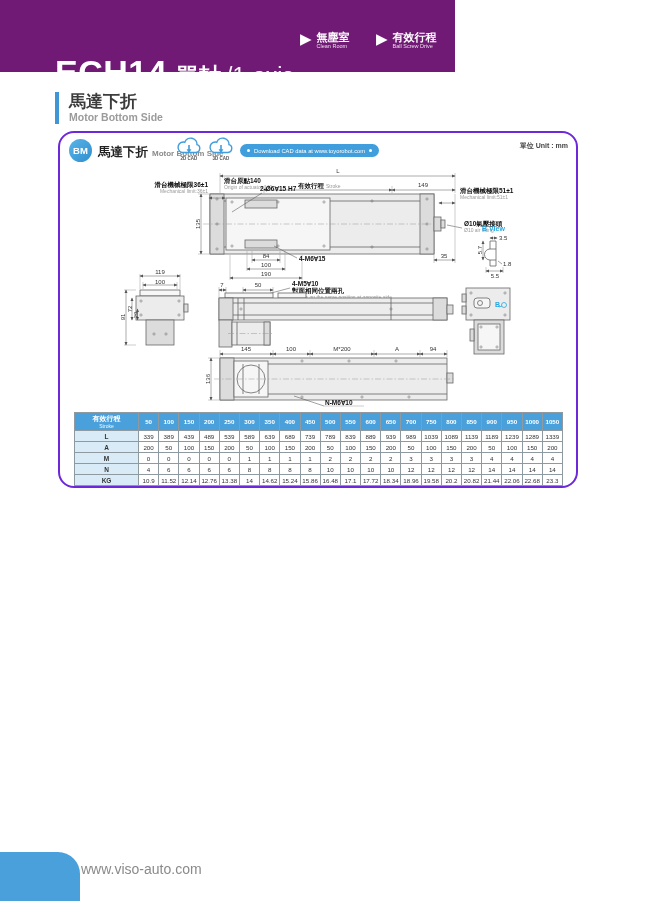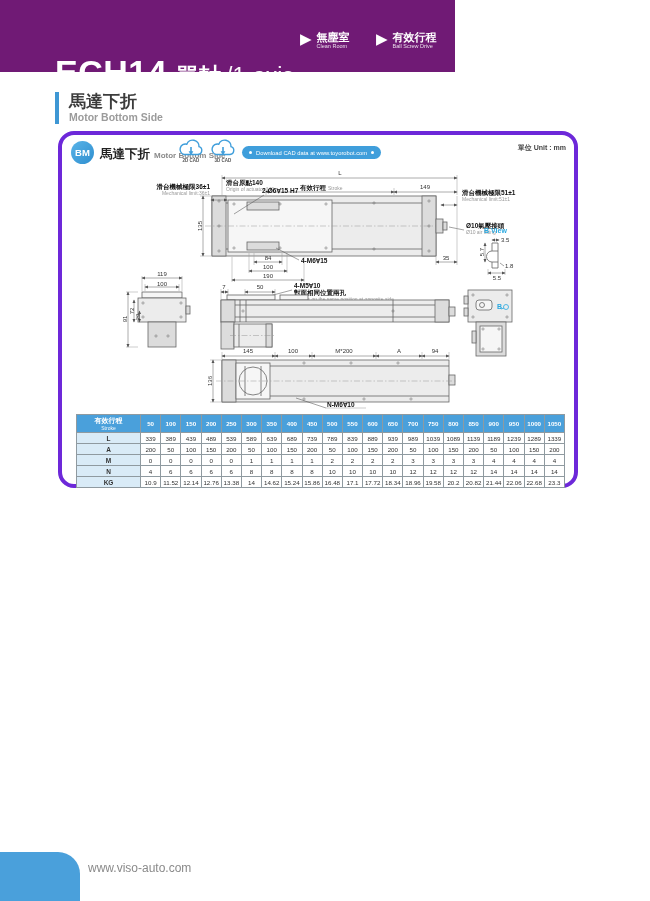--- a/index.html
+++ b/index.html
@@ -19,21 +19,21 @@
   .badge-cn{font-size:11px;font-weight:bold;line-height:12px;}
   .badge-en{font-size:5.5px;opacity:.85;line-height:7px;}
 
   
   .sect{position:absolute;left:55px;top:92px;border-left:4px solid #3E97D4;padding-left:10px;}
   .sect-cn{font-size:17px;font-weight:bold;color:#3c3c3c;line-height:19px;}
   .sect-en{font-size:10.5px;font-weight:bold;color:#9b9b9b;line-height:13px;}
 
   
   .panel{position:absolute;left:58px;top:131px;width:520px;height:357px;background:#fff;
-         border:4px solid #6d28d9;border-radius:16px;box-sizing:border-box;}
+         border:2px solid #6d28d9;border-radius:16px;box-sizing:border-box;}
   .bm{position:absolute;left:9px;top:6px;width:23px;height:23px;border-radius:50%;
       background:linear-gradient(135deg,#5ab4e8,#2e8ecf);color:#fff;font-size:9.5px;font-weight:bold;
       display:flex;align-items:center;justify-content:center;}
   .plabel{position:absolute;left:38px;top:11px;display:flex;align-items:baseline;gap:4px;}
   .plabel-cn{font-size:12.5px;font-weight:bold;color:#222;}
   .plabel-en{font-size:8px;font-weight:bold;color:#8a8a8a;}
   .cloud{position:absolute;top:4px;width:30px;display:flex;flex-direction:column;align-items:center;}
   .cloud.c2d{left:114px;} .cloud.c3d{left:146px;}
   .cloud-lab{font-size:4.5px;color:#555;font-weight:bold;margin-top:-1px;}
   .pill{position:absolute;left:180px;top:11px;height:13px;background:#3F9EDB;border-radius:7px;
@@ -65,21 +65,21 @@
   table.spec th,table.spec td{border:.5px solid #8f9aa0;padding:0;text-align:center;vertical-align:middle;}
   table.spec thead th{background:#4AA0DB;color:#fff;font-size:6.2px;font-weight:bold;height:17px;}
   th.strokehead .shcn{font-size:7px;font-weight:bold;line-height:8px;}
   th.strokehead .shen{font-size:5px;font-weight:400;line-height:6px;opacity:.95;}
   table.spec td{background:#fff;color:#333;font-size:6.2px;height:10px;}
   table.spec th.rowlab{background:#D9EBF7;color:#333;font-size:6.5px;font-weight:bold;height:10px;}
 
   
   .foot-block{position:absolute;left:0;top:852px;width:80px;height:49px;background:#4AA0DB;
               border-radius:0 22px 0 0;}
-  .foot-url{position:absolute;left:88px;top:861px;font-size:12px;color:#8a8a8a;}
+  .foot-url{position:absolute;left:81px;top:861px;font-size:14px;color:#8a8a8a;}
 </style>
 </head>
 <body>
 
 <div class="page">
 
   <div class="band">
     <div class="band-title">
       <span class="band-model">ECH14</span>
       <span class="band-cn">單軸</span>

